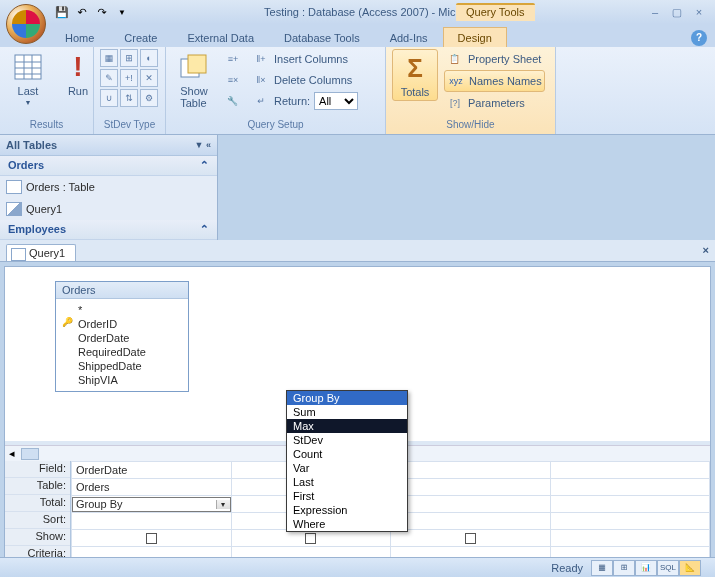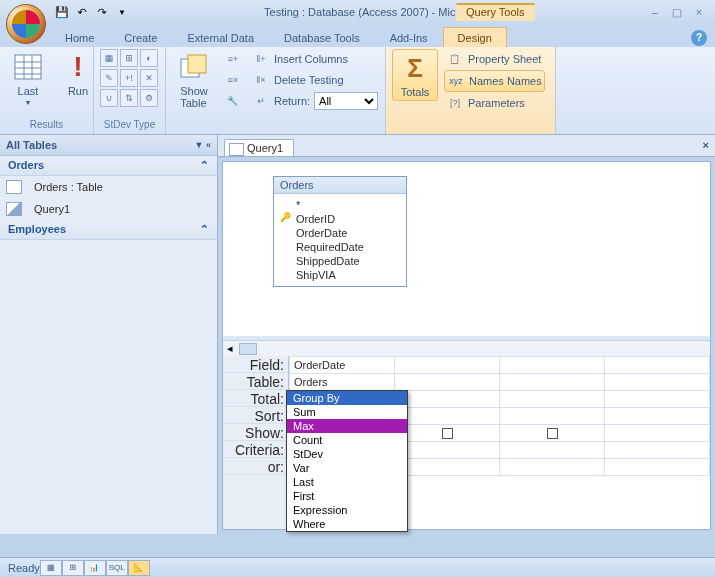--- a/index.html
+++ b/index.html
@@ -26,55 +26,55 @@
 .rgroup-label { text-align: center; color: #5a7aa6; font-size: 10px; height: 14px; }
 .bigbtn { display: flex; flex-direction: column; align-items: center; gap: 2px; padding: 2px 6px; color: #3b5a82; cursor: pointer; }
 .bigbtn .ico { width: 32px; height: 32px; display: flex; align-items: center; justify-content: center; }
 .smallgrid { display: grid; grid-template-columns: repeat(3, 18px); grid-auto-rows: 18px; gap: 2px; }
 .sm { width: 18px; height: 18px; border: 1px solid #a6bcd8; background: #eaf1fb; display: flex; align-items: center; justify-content: center; font-size: 9px; color: #5a7aa6; }
 .rowbtn { display: flex; align-items: center; gap: 4px; color: #3b5a82; padding: 1px 2px; cursor: pointer; }
 .rowbtn .sm { border: none; background: transparent; }
 select.inline { height: 18px; border: 1px solid #9ab3d2; background: #fff; font-size: 11px; }
 .highlighted { background: linear-gradient(#fff1cf, #fddc8e); border: 1px solid #e0b878; border-radius: 3px; }
 
-.workspace { display: flex; height: 399px; }
+.workspace { display: flex; height: 399px; flex-direction: column; }
 .navpane { width: 218px; background: #e4ecf7; border-right: 1px solid #9ab3d2; display: flex; flex-direction: column; }
 .nav-hdr { background: linear-gradient(#dfe9f6,#c6d8ef); padding: 4px 6px; color: #3b5a82; font-weight: bold; display: flex; justify-content: space-between; align-items: center; border-bottom: 1px solid #afc5e0; }
 .nav-group { background: linear-gradient(#e8eef8,#d8e4f2); padding: 3px 8px; color: #2a5598; font-weight: bold; display: flex; justify-content: space-between; border-bottom: 1px solid #c3d4ea; }
-.nav-item { padding: 5px 10px 5px 34px; color: #2a2a2a; position: relative; cursor: pointer; }
+.nav-item { padding: 5px 10px 5px 26px; color: #2a2a2a; position: relative; cursor: pointer; }
 .nav-item::before { content: ""; position: absolute; left: 6px; top: 4px; width: 14px; height: 12px; background: #fff; border: 1px solid #8aa7cc; }
 .nav-item.qry::before { background: linear-gradient(135deg,#fff 49%,#8aa7cc 50%); }
 
 .docarea { flex: 1; background: #bed3ea; display: flex; flex-direction: column; }
 .doc-tabbar { height: 22px; background: #dde8f5; display: flex; align-items: flex-end; padding-left: 6px; border-bottom: 1px solid #9ab3d2; }
 .doc-tab { background: #fff; border: 1px solid #9ab3d2; border-bottom: none; padding: 2px 10px 2px 22px; position: relative; color: #2a2a2a; border-radius: 2px 2px 0 0; }
 .doc-tab::before { content: ""; position: absolute; left: 4px; top: 3px; width: 13px; height: 11px; background: #fff; border: 1px solid #8aa7cc; }
 .doc-close { position: absolute; right: 6px; top: 4px; color: #3b5a82; font-weight: bold; cursor: pointer; }
 .designer { flex: 1; background: #fff; margin: 4px; border: 1px solid #9ab3d2; display: flex; flex-direction: column; overflow: hidden; }
 .diagram { height: 178px; background: #fff; position: relative; border-bottom: 4px solid #dde8f5; }
 .tablebox { position: absolute; left: 50px; top: 14px; width: 134px; border: 1px solid #7c9ec9; background: #f4f7fb; }
 .tablebox-title { background: linear-gradient(#e2ecf8,#cfdff2); padding: 2px 6px; color: #3b5a82; border-bottom: 1px solid #b0c6e0; }
 .tablebox-body { background: #fff; padding: 4px 8px; }
 .fieldrow { padding: 1px 0 1px 14px; position: relative; color: #2a2a2a; }
 .fieldrow.key::before { content: "🔑"; position: absolute; left: -2px; top: 0; font-size: 9px; color: #c9a400; }
 .hscrollhint { height: 16px; background: #eef3fa; border-top: 1px solid #ccd; display:flex; align-items:center; }
 .gridpane { flex: 1; display: flex; background: #fff; position: relative; }
 .qlabels { width: 66px; background: #e8eef6; border-right: 1px solid #b0c6e0; }
-.qlabels div { height: 17px; text-align: right; padding: 1px 4px; color: #2a2a2a; border-bottom: 1px solid #d6e0ee; font-size: 14px; }
+.qlabels div { height: 17px; text-align: right; padding: 1px 4px; color: #2a2a2a; border-bottom: 1px solid #d6e0ee; font-size: 11px; }
 .qgrid { flex: 1; overflow: hidden; }
 .qgrid table { border-collapse: collapse; width: 100%; }
 .qgrid td { border: 1px solid #d6e0ee; height: 17px; padding: 0 4px; font-size: 11px; color: #2a2a2a; min-width: 100px; }
 .combo { display: flex; justify-content: space-between; align-items: center; background: #fff; border: 1px solid #7a7a7a; height: 15px; }
 .combo .arrow { width: 14px; text-align: center; background: linear-gradient(#f3f3f3,#ddd); border-left: 1px solid #aaa; font-size: 8px; }
 .dropdown { position: absolute; left: 286px; top: 390px; width: 122px; background: #fff; border: 1px solid #3a3a3a; z-index: 50; box-shadow: 2px 2px 4px rgba(0,0,0,0.3); }
 .dropdown div { padding: 1px 6px; font-size: 11px; cursor: pointer; }
 .dropdown div.sel { background: #316ac5; color: #fff; }
-.dropdown div.sel2 { background: #a21caf; color: #fff; }
-
-.statusbar { height: 20px; background: linear-gradient(#dbe8f8,#c4d8ef); border-top: 1px solid #9ab3d2; display: flex; align-items: center; padding: 0 8px; color: #3b5a82; justify-content: flex-start; position: absolute; bottom: 0; left: 0; right: 0; }
+.dropdown div.sel2 { background: #0f172a; color: #fff; }
+
+.statusbar { height: 20px; background: linear-gradient(#dbe8f8,#c4d8ef); border-top: 1px solid #9ab3d2; display: flex; align-items: center; padding: 0 14px; color: #3b5a82; justify-content: flex-end; position: absolute; bottom: 0; left: 0; right: 0; gap: 8px; }
 .viewbtns { display: flex; gap: 0; }
 .viewbtns span { width: 22px; height: 16px; border: 1px solid #9ab3d2; background: #e8f0fa; display: inline-flex; align-items: center; justify-content: center; font-size: 8px; }
 .chk { width: 11px; height: 11px; border: 1px solid #555; margin: 2px auto; display: block; }
 </style>
 </head>
 <body>
 
 <div class="titlebar">
   <div class="qat">
     <span>💾</span>
@@ -171,29 +171,30 @@
             <div class="sm">🔧</div>
           </div>
       </div>
       <div style="display:flex;flex-direction:column;gap:1px">
         <div class="rowbtn">
             <div class="sm">‖+</div>
             <span>Insert Columns</span>
           </div>
         <div class="rowbtn">
             <div class="sm">‖×</div>
-            <span>Delete Testing</span>
+            <span>Delete Columns</span>
           </div>
         <div class="rowbtn">
             <div class="sm">↵</div>
             <span>Return:</span> 
-            <select class="inline" style="width:64px"><option>All</option></select>
-          </div>
-      </div>
-    </div>
+            <select class="inline" style="width:44px"><option>All</option></select>
+          </div>
+      </div>
+    </div>
+    <div class="rgroup-label">Query Setup</div>
   </div>
 
   <div class="rgroup" style="width:170px;background:linear-gradient(#fdf2d9,#fbe3b8)">
     <div class="rgroup-body">
       <div class="bigbtn highlighted">
         <div class="ico">
             <span style="font-size:26px;color:#b06a1a;font-weight:bold">Σ</span>
           </div>
         <span>Totals</span>
       </div>
@@ -205,20 +206,21 @@
         <div class="rowbtn highlighted">
             <div class="sm" style="color:#2a5eb0;border:none;background:none">xyz</div>
             <span>Names Names</span>
           </div>
         <div class="rowbtn">
             <div class="sm">[?]</div>
             <span>Parameters</span>
           </div>
       </div>
     </div>
+    <div class="rgroup-label">Show/Hide</div>
   </div>
 </div>
 
 <div class="workspace">
   <div class="navpane">
     <div class="nav-hdr">
       <span>All Tables</span>
       <span style="font-size:9px">▼ «</span>
     </div>
     <div class="nav-group">
@@ -327,22 +329,22 @@
         </div>
       </div>
     </div>
   </div>
 </div>
 
 <div class="dropdown">
   <div class="sel">Group By</div>
   <div>Sum</div>
   <div class="sel2">Max</div>
+  <div>StDev</div>
   <div>Count</div>
-  <div>StDev</div>
   <div>Var</div>
   <div>Last</div>
   <div>First</div>
   <div>Expression</div>
   <div>Where</div>
 </div>
 
 <div class="statusbar">
   <span>Ready</span>
   <div class="viewbtns">

